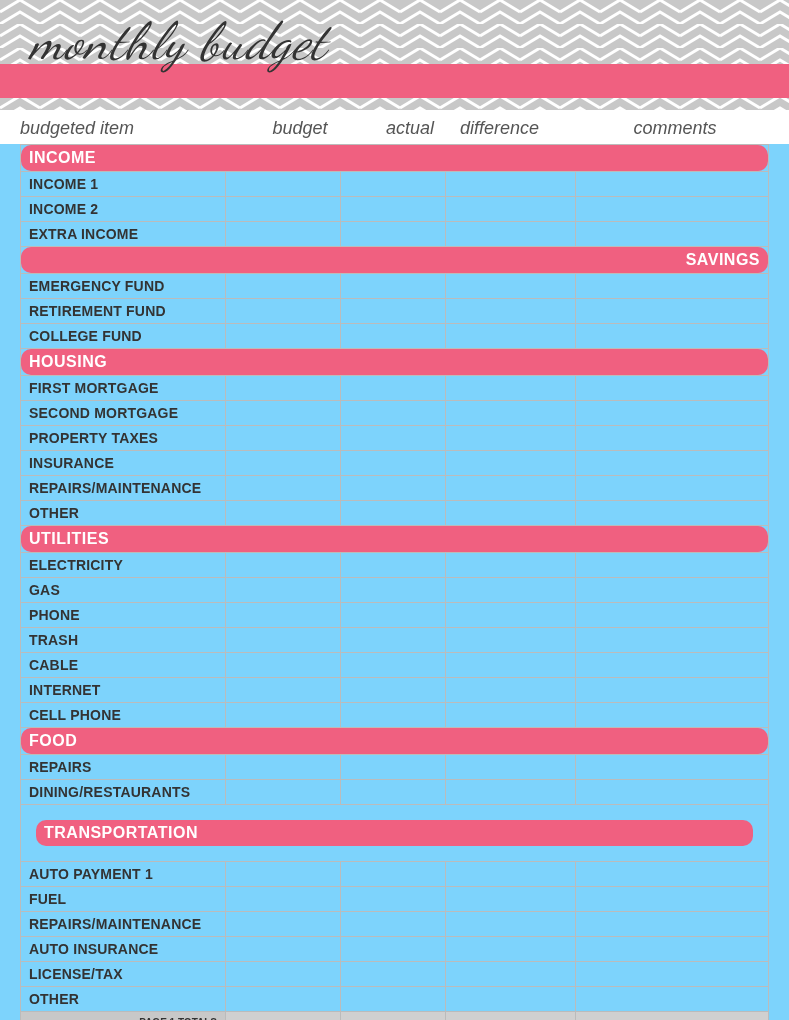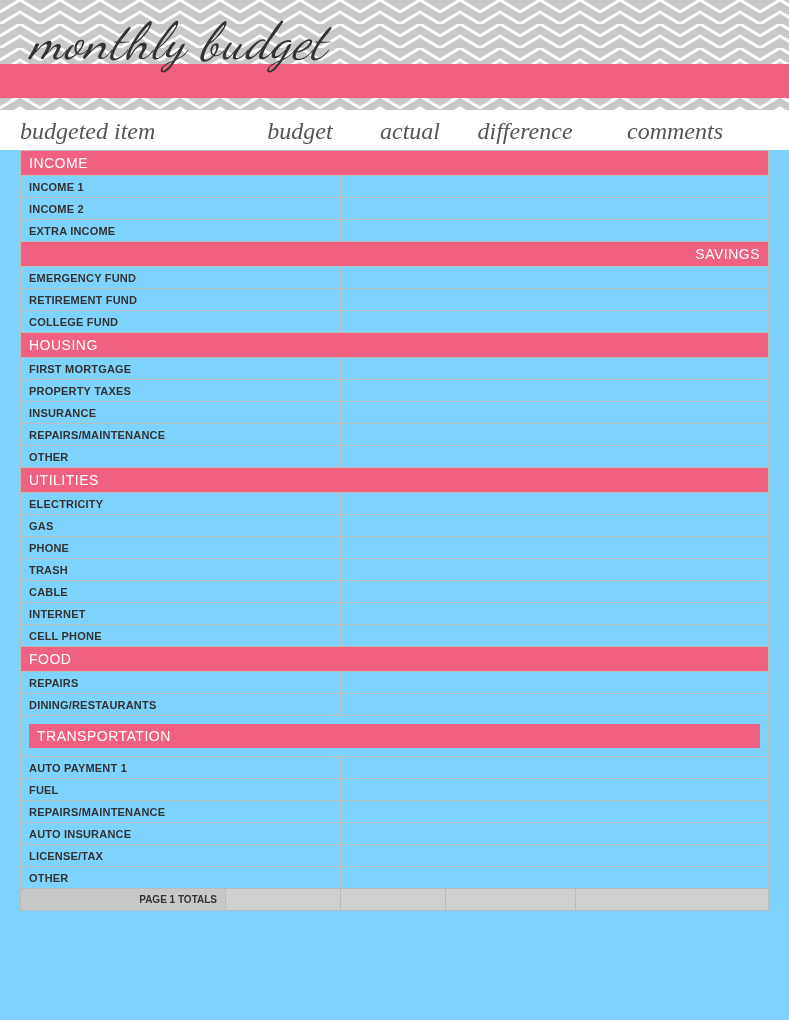--- a/index.html
+++ b/index.html
@@ -71,59 +71,60 @@
     }
 
     
     .column-headers {
       display: flex;
       padding: 8px 20px 5px 20px;
       background: white;
     }
 
     .col-header {
-      font-family: Liberation Serif, serif;
-      font-size: 24px;
+      font-family: Liberation Sans, sans-serif;
+      font-size: 18px;
       color: #555;
       font-style: italic;
     }
 
     .col-item { width: 220px; }
     .col-budget { width: 120px; text-align: center; }
     .col-actual { width: 100px; text-align: center; }
-    .col-diff { width: 130px; text-align: center; }
+    .col-diff { width: 130px; }
     .col-comments { width: 170px; text-align: center; }
 
     
     .table-wrapper {
       padding: 0 20px 20px 20px;
     }
 
     .outer-table {
       width: 100%;
       border-collapse: collapse;
       border: 1px solid #aaa;
     }
 
     .outer-table td {
       border: 1px solid #bbb;
     }
 
     .section-label {
       background-color: #f06080;
       color: white;
-      font-size: 14px;
-      font-weight: normal;
+      font-size: 16px;
+      font-weight: bold;
       padding: 4px 8px;
       letter-spacing: 0.5px;
       display: block;
+      border-radius: 10px;
     }
 
     .item-label {
-      font-size: 11px;
+      font-size: 14px;
       font-weight: bold;
       color: #333;
       padding: 4px 8px;
       letter-spacing: 0.2px;
     }
 
     .cell-empty {
       height: 22px;
     }
 
@@ -245,20 +246,27 @@
             </td>
           </tr>
           <tr>
             <td class="item-label">FIRST MORTGAGE</td>
             <td class="cell-empty"></td>
             <td class="cell-empty"></td>
             <td class="cell-empty"></td>
             <td class="cell-empty"></td>
           </tr>
           <tr>
+            <td class="item-label">SECOND MORTGAGE</td>
+            <td class="cell-empty"></td>
+            <td class="cell-empty"></td>
+            <td class="cell-empty"></td>
+            <td class="cell-empty"></td>
+          </tr>
+          <tr>
             <td class="item-label">PROPERTY TAXES</td>
             <td class="cell-empty"></td>
             <td class="cell-empty"></td>
             <td class="cell-empty"></td>
             <td class="cell-empty"></td>
           </tr>
           <tr>
             <td class="item-label">INSURANCE</td>
             <td class="cell-empty"></td>
             <td class="cell-empty"></td>
@@ -346,21 +354,21 @@
             <td class="cell-empty"></td>
           </tr>
           <tr>
             <td class="item-label">DINING/RESTAURANTS</td>
             <td class="cell-empty"></td>
             <td class="cell-empty"></td>
             <td class="cell-empty"></td>
             <td class="cell-empty"></td>
           </tr>
           <tr>
-            <td colspan="5" style="padding: 8px;">
+            <td colspan="5" style="padding: 15px;">
               <span class="section-label">TRANSPORTATION</span>
             </td>
           </tr>
           <tr>
             <td class="item-label">AUTO PAYMENT 1</td>
             <td class="cell-empty"></td>
             <td class="cell-empty"></td>
             <td class="cell-empty"></td>
             <td class="cell-empty"></td>
           </tr>

